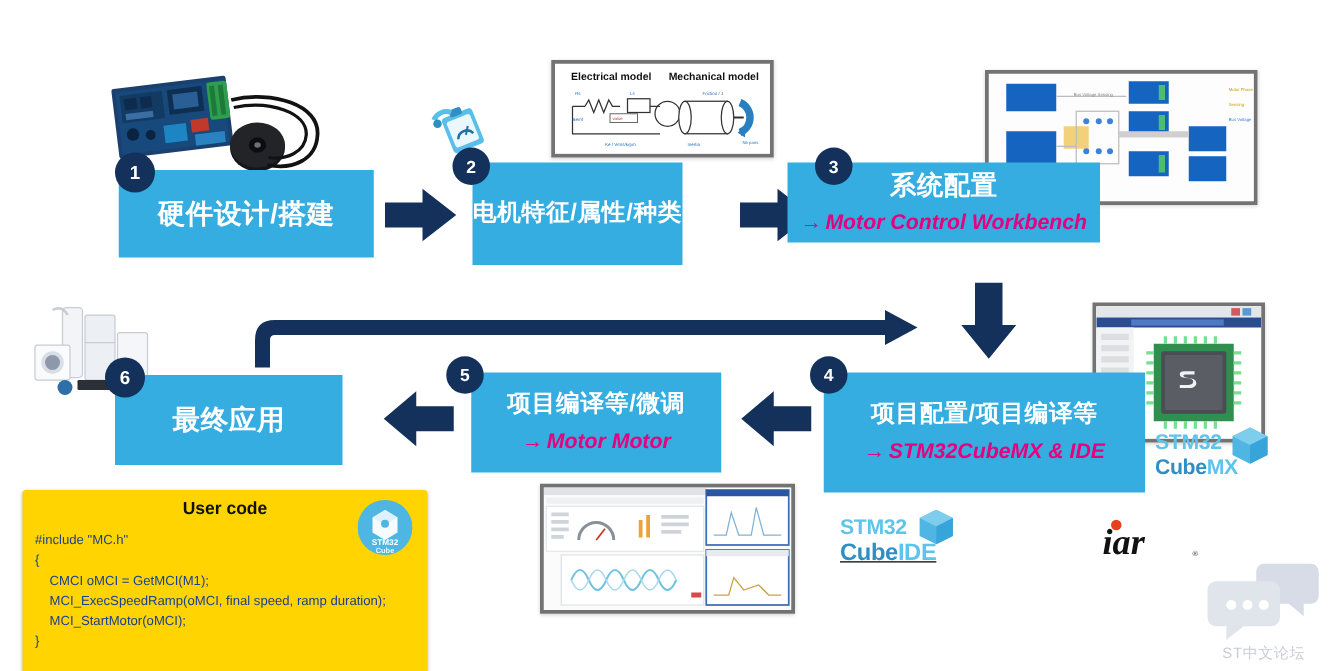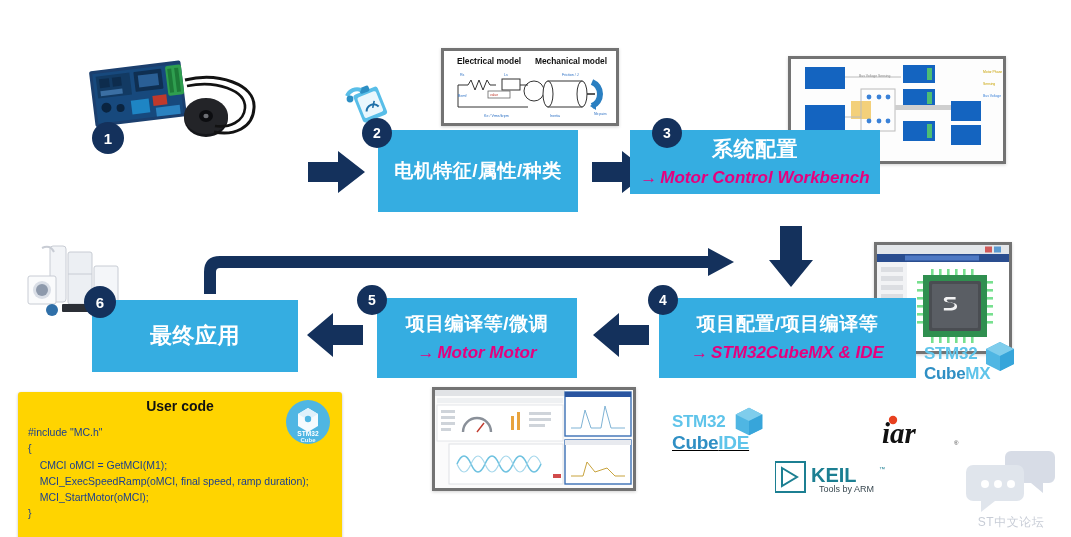--- a/index.html
+++ b/index.html
@@ -175,20 +175,23 @@
       </g>
       <g font-size="3.4" font-family="Liberation Sans, sans-serif">
         <text x="192" y="14" fill="#c8a200">Motor Phase</text>
         <text x="192" y="26" fill="#c8a200">Sensing</text>
         <text x="192" y="38" fill="#3b82d8">Bus Voltage</text>
       </g>
       <text x="68" y="18" font-size="3.4" fill="#8a8a8a">Bus Voltage Sensing</text>
     </svg>
   </div>
 
+  <div class="step-box" style="left:95px;top:136px;width:204px;height:70px;">
+    <div class="step-title" style="font-size:22px;">硬件设计/搭建</div>
+  </div>
   <div class="badge" style="left:92px;top:122px;width:32px;height:32px;font-size:15px;">
     <span>1</span>
   </div>
 
   <div class="abs" style="left:308px;top:150px;width:58px;height:44px;">
     <svg width="58" height="44" viewBox="0 0 58 44">
       <path class="navy" d="M0 12 h30 V1 L57 22 L30 43 V32 H0 Z"></path>
     </svg>
   </div>
 
@@ -199,21 +202,21 @@
         <rect x="15" y="12" width="20" height="22" rx="2" fill="#eaf7fd"></rect>
         <path d="M19 28 a7 7 0 0 1 13 0" fill="none" stroke="#1e6fa8" stroke-width="2"></path>
         <path d="M26 27 l4 -6" stroke="#1e6fa8" stroke-width="1.6"></path>
         <rect x="20" y="4" width="10" height="6" rx="2" fill="#2D8FC4"></rect>
       </g>
       <path d="M2 14 a11 11 0 0 1 14 -6" fill="none" stroke="#59BEE8" stroke-width="4"></path>
       <circle cx="5" cy="17" r="3.4" fill="#2D8FC4"></circle>
     </svg>
   </div>
 
-  <div class="step-box" style="left:378px;top:130px;width:200px;height:82px;">
+  <div class="step-box" style="left:378px;top:130px;width:168px;height:82px;">
     <div class="step-title" style="font-size:19px;">电机特征/属性/种类</div>
   </div>
   <div class="badge" style="left:362px;top:118px;width:30px;height:30px;font-size:14px;">
     <span>2</span>
   </div>
 
   <div class="abs" style="left:592px;top:150px;width:58px;height:44px;">
     <svg width="58" height="44" viewBox="0 0 58 44">
       <path class="navy" d="M0 12 h30 V1 L57 22 L30 43 V32 H0 Z"></path>
     </svg>
@@ -303,21 +306,21 @@
         <rect x="54" y="92" width="2.6" height="6"></rect>
           <rect x="62" y="92" width="2.6" height="6"></rect>
         <rect x="70" y="92" width="2.6" height="6"></rect>
           <rect x="78" y="92" width="2.6" height="6"></rect>
         <rect x="86" y="92" width="2.6" height="6"></rect>
           <rect x="94" y="92" width="2.6" height="6"></rect>
       </g>
     </svg>
   </div>
 
-  <div class="step-box" style="left:92px;top:300px;width:206px;height:72px;">
+  <div class="step-box" style="left:92px;top:300px;width:182px;height:72px;">
     <div class="step-title" style="font-size:22px;">最终应用</div>
   </div>
   <div class="badge" style="left:84px;top:286px;width:32px;height:32px;font-size:15px;">
     <span>6</span>
   </div>
 
   <div class="abs" style="left:306px;top:312px;width:58px;height:46px;">
     <svg width="58" height="46" viewBox="0 0 58 46">
       <path class="navy" d="M57 13 h-30 V1 L1 23 L27 45 V33 h30 Z"></path>
     </svg>
@@ -332,21 +335,21 @@
   <div class="badge" style="left:357px;top:285px;width:30px;height:30px;font-size:14px;">
     <span>5</span>
   </div>
 
   <div class="abs" style="left:592px;top:312px;width:58px;height:46px;">
     <svg width="58" height="46" viewBox="0 0 58 46">
       <path class="navy" d="M57 13 h-30 V1 L1 23 L27 45 V33 h30 Z"></path>
     </svg>
   </div>
 
-  <div class="step-box" style="left:659px;top:298px;width:257px;height:80px;">
+  <div class="step-box" style="left:659px;top:298px;width:257px;height:96px;">
     <div class="step-title" style="font-size:19px;">项目配置/项目编译等</div>
     <div class="step-sub" style="font-size:17px;margin-top:9px;">
       <span class="arr">→</span><span>STM32CubeMX &amp; IDE</span>
     </div>
   </div>
   <div class="badge" style="left:648px;top:285px;width:30px;height:30px;font-size:14px;">
     <span>4</span>
   </div>
 
   <div class="shot" style="left:432px;top:387px;width:198px;height:98px;">
@@ -438,29 +441,20 @@
   </div>
 
   <div class="logo" style="left:880px;top:415px;width:88px;height:34px;">
     <svg width="88" height="34" viewBox="0 0 88 34">
       <circle cx="13" cy="5" r="4.2" fill="#e8401f"></circle>
       <text x="2" y="28" font-size="29" font-weight="bold" font-style="italic" font-family="Liberation Serif, serif" fill="#111">iar</text>
       <text x="74" y="30" font-size="6" fill="#444">®</text>
     </svg>
   </div>
 
-  <div class="logo" style="left:775px;top:460px;width:120px;height:36px;">
-    <svg width="120" height="36" viewBox="0 0 120 36">
-      <rect x="0" y="2" width="30" height="30" fill="none" stroke="#1c7f92" stroke-width="2"></rect>
-      <path d="M7 8 L22 17 L7 26 Z" fill="none" stroke="#1c7f92" stroke-width="2"></path>
-      <text x="36" y="22" font-size="20" font-weight="bold" font-family="Liberation Sans, sans-serif" fill="#1c7f92">KEIL</text>
-      <text x="104" y="11" font-size="6" fill="#1c7f92">™</text>
-      <text x="44" y="32" font-size="9" font-family="Liberation Sans, sans-serif" fill="#3b4a52">Tools by ARM</text>
-    </svg>
-  </div>
 
   <div id="watermark">
     <svg width="104" height="66" viewBox="0 0 104 66">
       <path d="M52 2 h38 a6 6 0 0 1 6 6 v20 a6 6 0 0 1 -6 6 h-6 v10 l-12 -10 h-20
                a6 6 0 0 1 -6 -6 v-20 a6 6 0 0 1 6 -6 Z" fill="#b7c0d2"></path>
       <path d="M14 16 h44 a7 7 0 0 1 7 7 v22 a7 7 0 0 1 -7 7 h-22 l-14 11 v-11 h-8
                a7 7 0 0 1 -7 -7 v-22 a7 7 0 0 1 7 -7 Z" fill="#c8d0de"></path>
       <circle cx="26" cy="35" r="4" fill="#ffffff"></circle>
       <circle cx="39" cy="35" r="4" fill="#ffffff"></circle>
       <circle cx="52" cy="35" r="4" fill="#ffffff"></circle>

